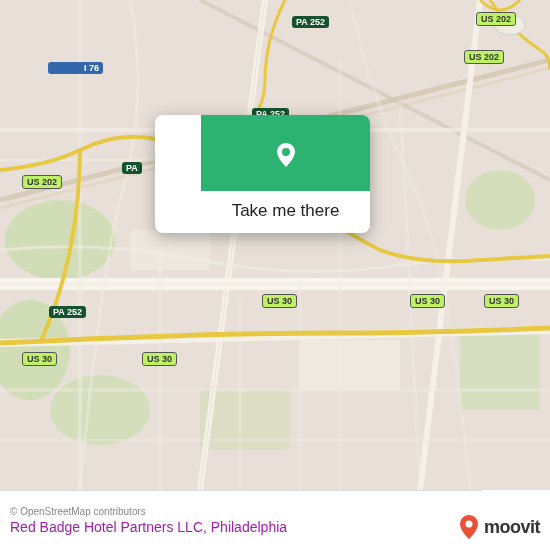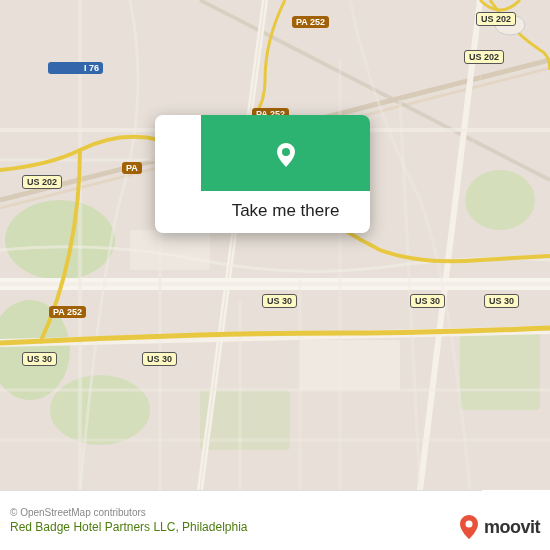--- a/index.html
+++ b/index.html
@@ -82,22 +82,22 @@
       padding: 4px 10px;
     }
 
     .attribution {
       font-size: 10px;
       color: #888;
       margin-bottom: 2px;
     }
 
     .location-name {
-      font-size: 12px;
-      color: #4d7c0f;
+      font-size: 14px;
+      color: #a21caf;
       font-weight: 400;
     }
 
     .moovit-logo {
       position: absolute;
       bottom: 14px;
       right: 10px;
       display: flex;
       align-items: center;
       font-size: 18px;
@@ -114,26 +114,26 @@
       font-weight: bold;
       padding: 1px 4px;
       border-radius: 3px;
       white-space: nowrap;
     }
     .shield.interstate {
       background: #3366aa;
       padding-left: 36px;
     }
     .shield.us-route {
-      background: #fef9c3;
+      background: #bef264;
       color: #333;
       border: 1.5px solid #555;
     }
     .shield.pa-route {
-      background: #a16207;
+      background: #14532d;
     }
   </style>
 </head>
 <body>
 
 <div id="map-container">
 
   <svg class="map-svg" viewBox="0 0 550 490" xmlns="http://www.w3.org/2000/svg">
 
     <rect width="550" height="490" fill="#e8e0d8"></rect>

